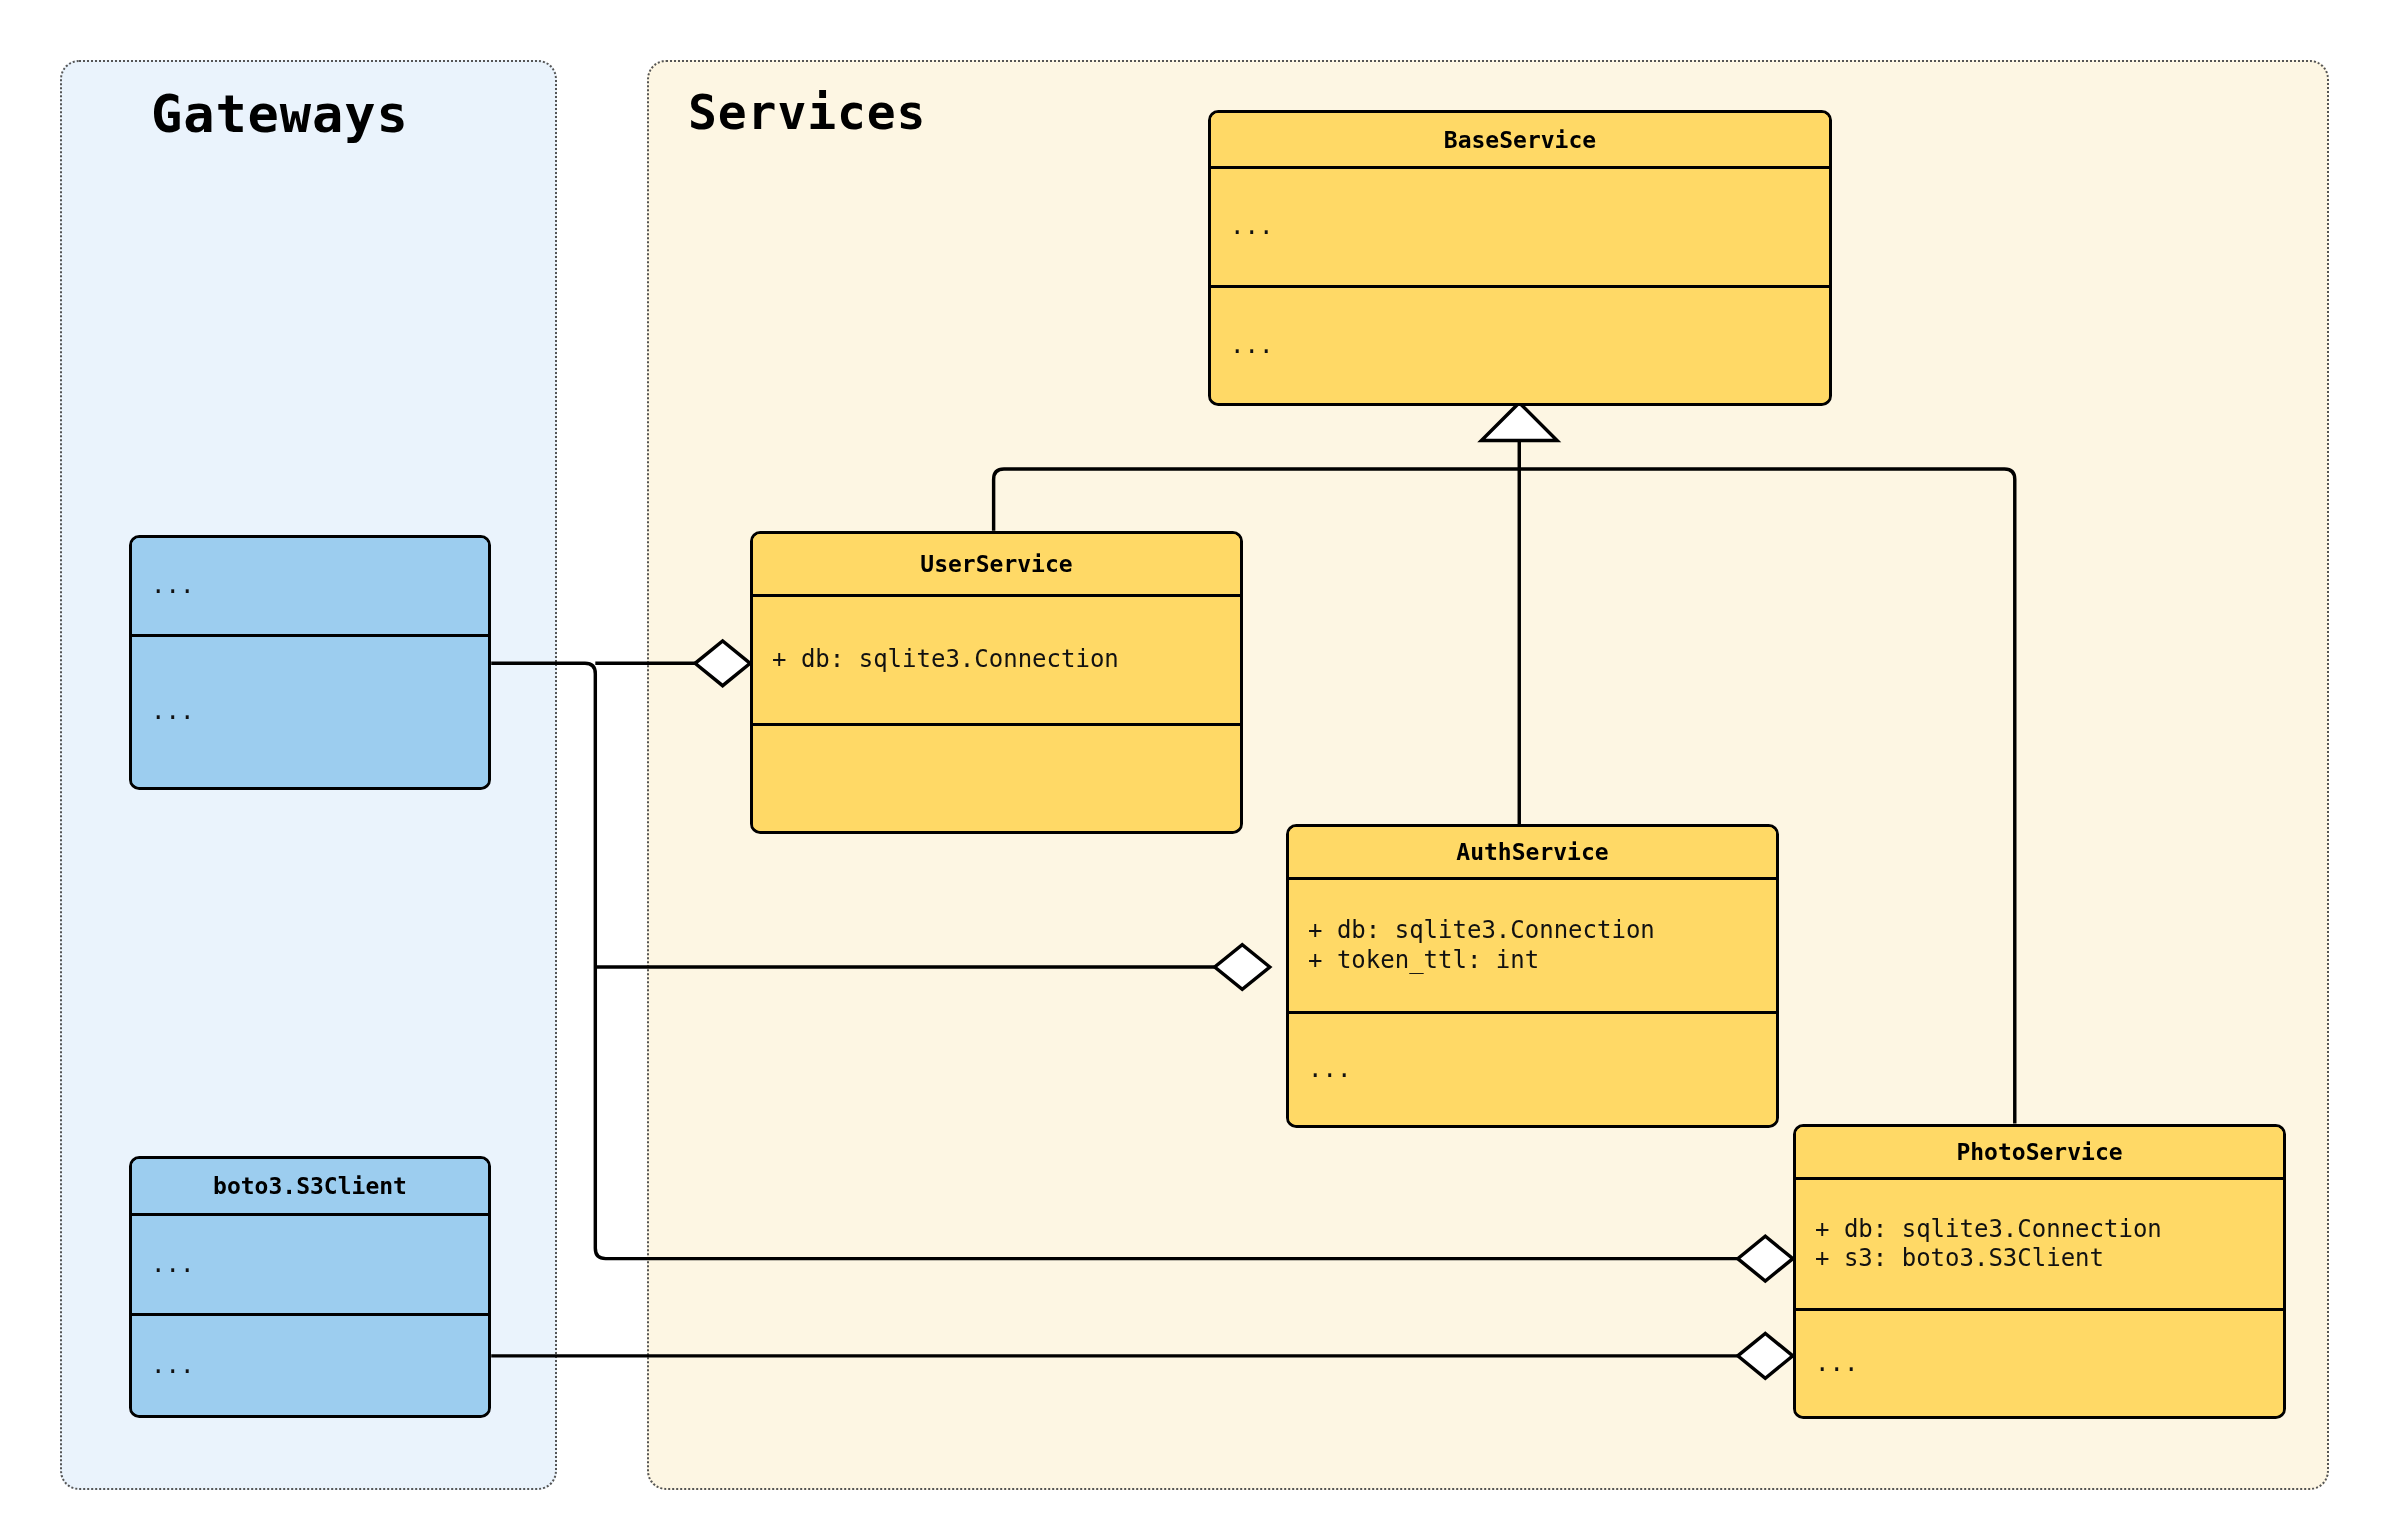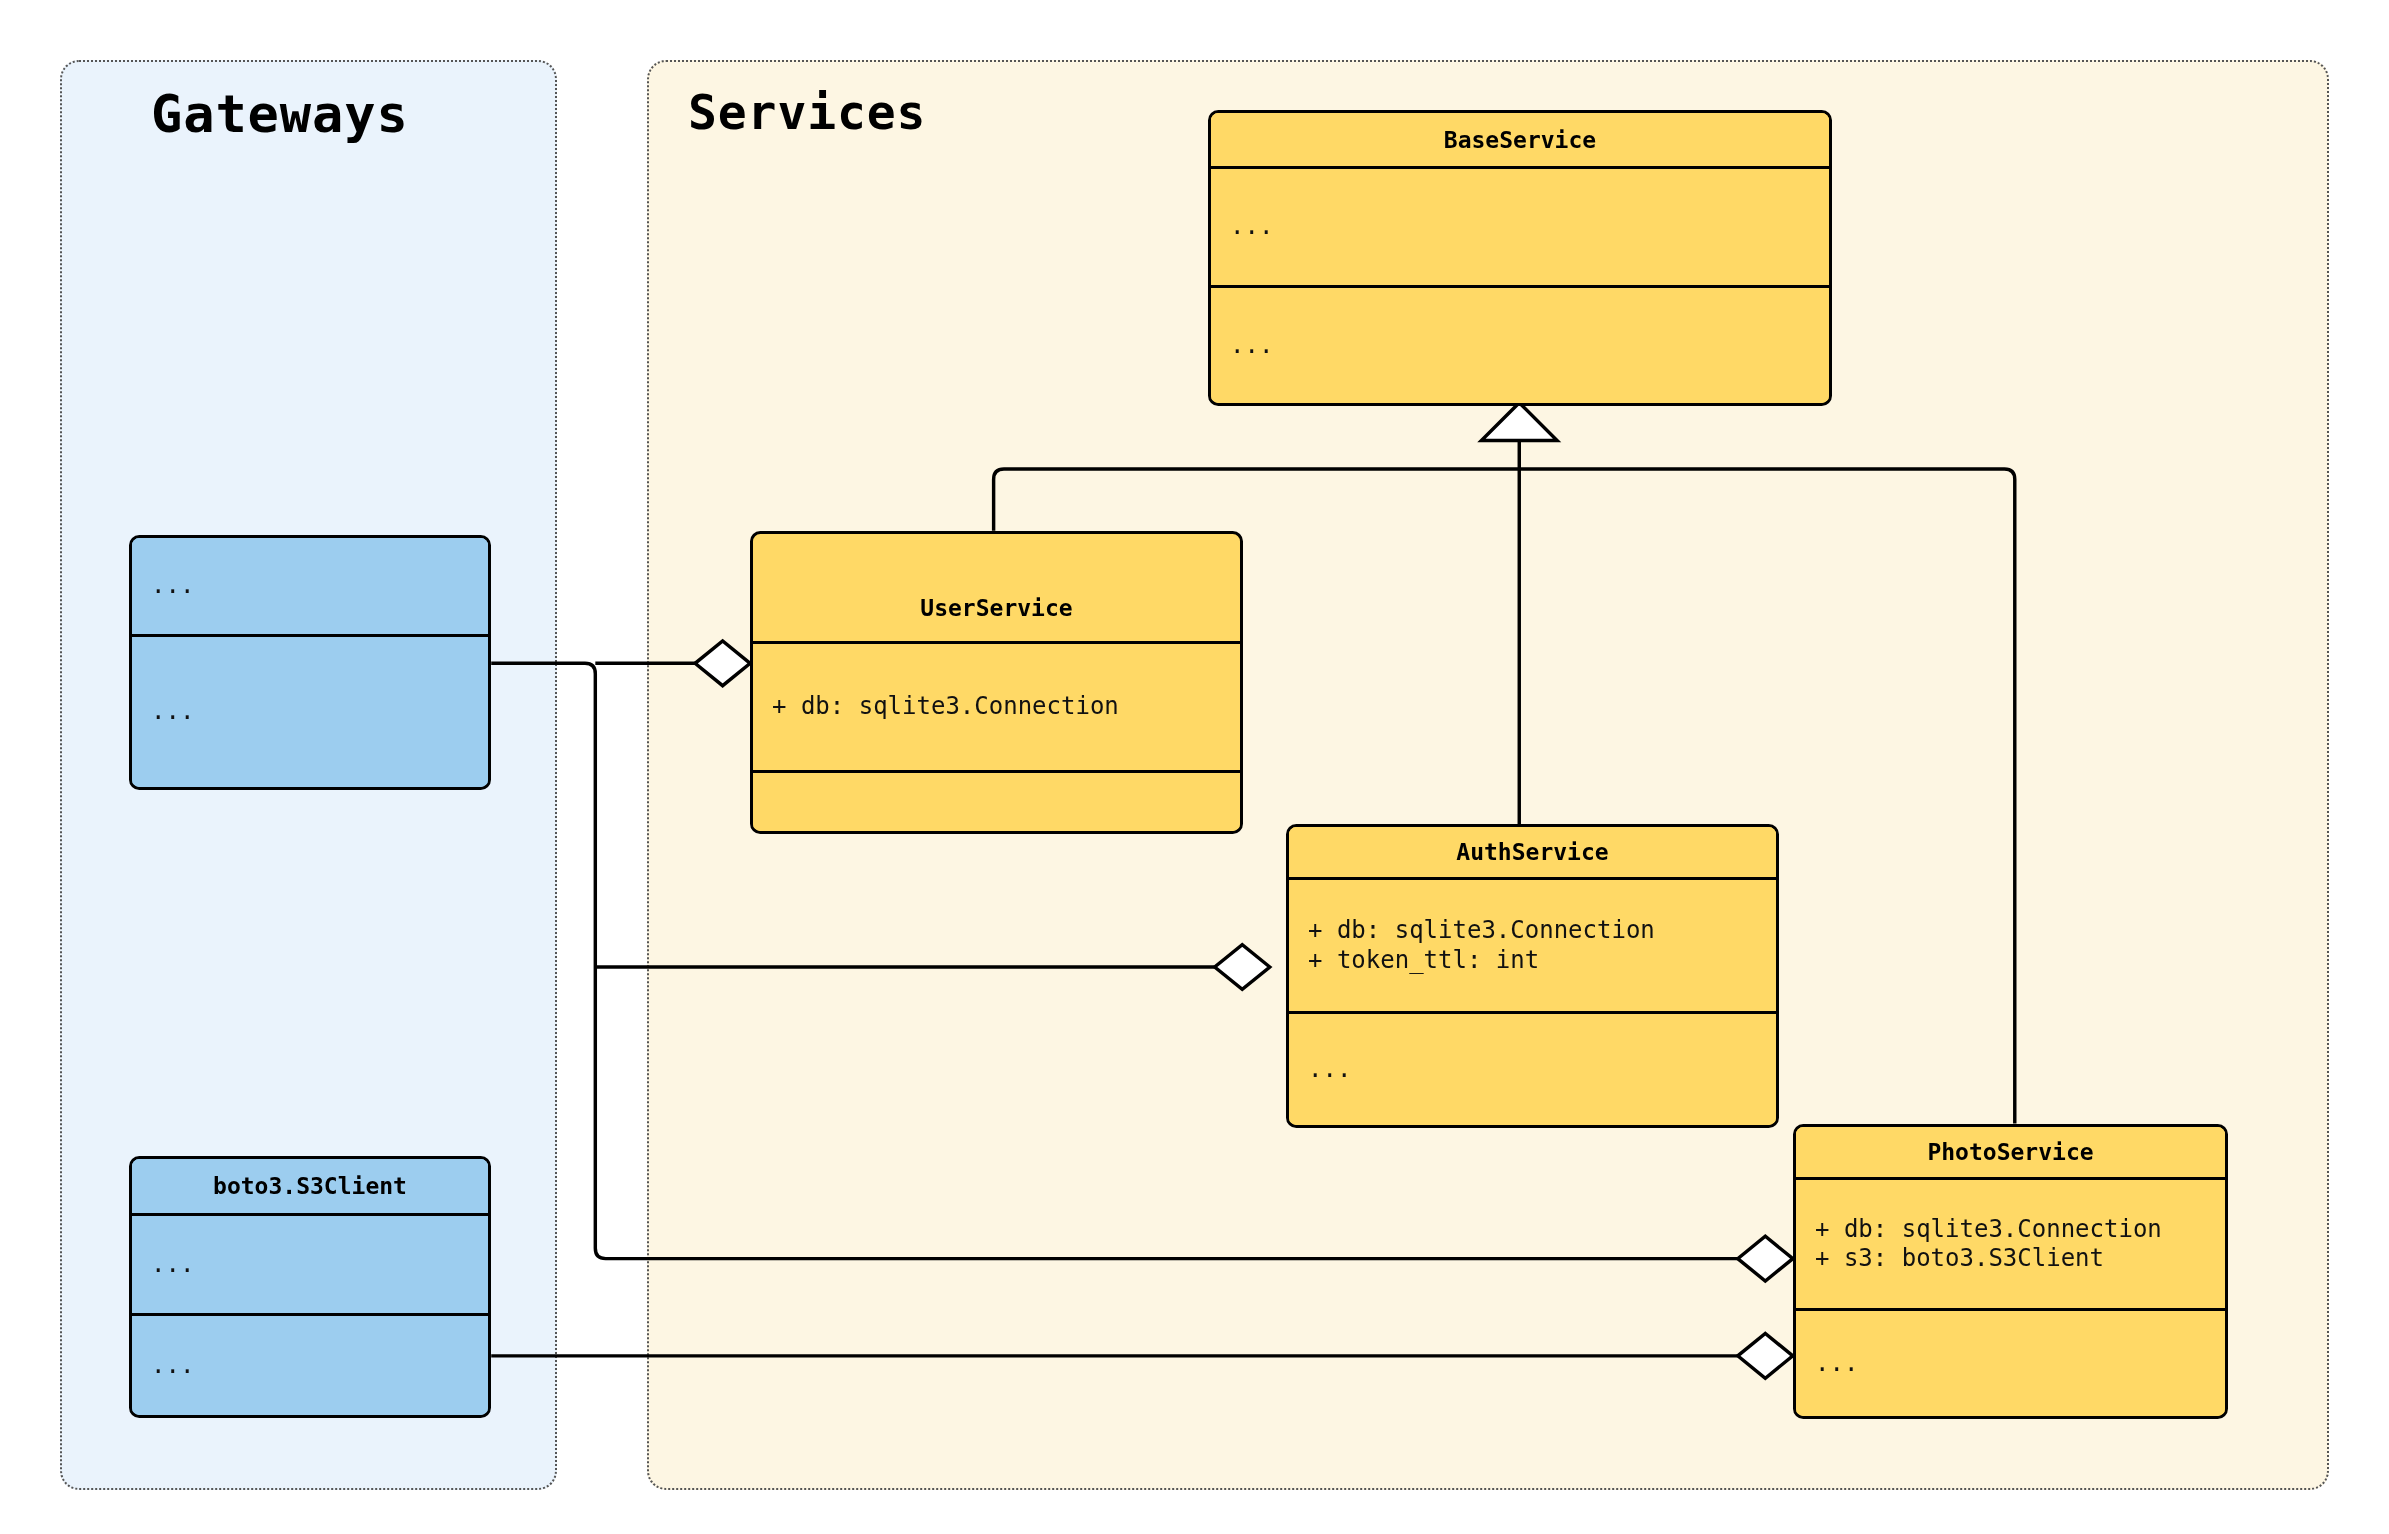--- a/index.html
+++ b/index.html
@@ -158,41 +158,41 @@
     <div class="compartment c-name" style="height:56px;">BaseService</div>
     <div class="compartment c-attrs" style="height:119px;">
       <div class="row">...</div>
     </div>
     <div class="compartment c-methods" style="flex:1;">
       <div class="row">...</div>
     </div>
   </div>
 
   <div class="umlbox yellow" style="left:750px; top:531px; width:493px; height:303px;">
-    <div class="compartment c-name" style="height:70px;margin-top:40px;">UserService</div>
+    <div class="compartment c-name" style="height:63px;">UserService</div>
     <div class="compartment c-attrs" style="height:129px;">
       <div class="row">+ db: sqlite3.Connection</div>
     </div>
     <div class="compartment c-methods" style="flex:1;">
       <div class="row"></div>
     </div>
   </div>
 
   <div class="umlbox yellow" style="left:1286px; top:824px; width:493px; height:304px;">
     <div class="compartment c-name" style="height:53px;">AuthService</div>
     <div class="compartment c-attrs" style="height:134px;">
       <div class="row">+ db: sqlite3.Connection</div>
       <div class="row">+ token_ttl: int</div>
     </div>
     <div class="compartment c-methods" style="flex:1;">
       <div class="row">...</div>
     </div>
   </div>
 
-  <div class="umlbox yellow" style="left:1793px; top:1124px; width:435px; height:295px;">
+  <div class="umlbox yellow" style="left:1793px; top:1124px; width:493px; height:295px;">
     <div class="compartment c-name" style="height:53px;">PhotoService</div>
     <div class="compartment c-attrs" style="height:131px;">
       <div class="row">+ db: sqlite3.Connection</div>
       <div class="row">+ s3: boto3.S3Client</div>
     </div>
     <div class="compartment c-methods" style="flex:1;">
       <div class="row">...</div>
     </div>
   </div>
 

